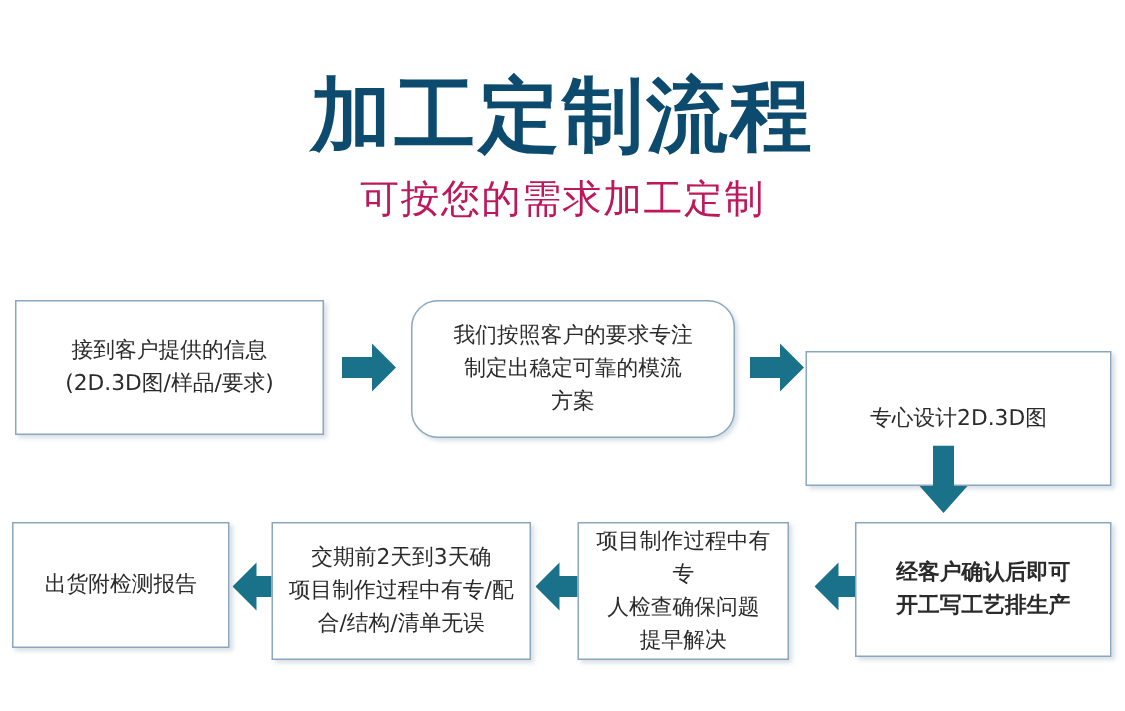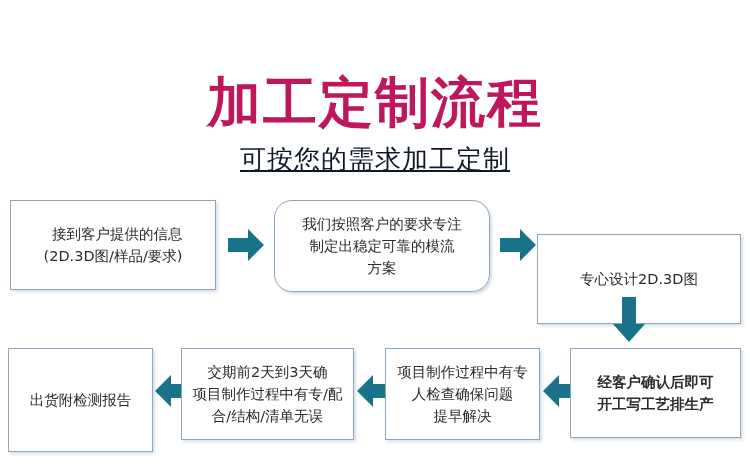--- a/index.html
+++ b/index.html
@@ -18,38 +18,37 @@
   .header {
     position: absolute;
     left: 0;
     top: 0;
     width: 750px;
     text-align: center;
   }
 
   .page-title {
     margin: 0;
-    padding-top: 72px;
+    padding-top: 46px;
     font-size: 54px;
     line-height: 62px;
     font-weight: bold;
-    color: #be185d;
+    color: #0c4a6e;
     letter-spacing: 2px;
     font-family: "DejaVu Sans", "Liberation Sans", sans-serif;
   }
 
   .page-subtitle {
     margin: 0;
     padding-top: 10px;
     font-size: 26px;
     line-height: 30px;
-    color: #0f172a;
+    color: #be185d;
     letter-spacing: 1px;
     font-family: "DejaVu Sans", "Liberation Sans", sans-serif;
-    text-decoration: underline;
   }
 
   
   .flow-box {
     position: absolute;
     box-sizing: border-box;
     border: 1px solid #8aa7bf;
     background: #ffffff;
     box-shadow: 2px 2px 3px rgba(130,150,170,0.30);
     display: flex;
@@ -67,28 +66,28 @@
     white-space: pre-line;
   }
 
   
   .arrow {
     position: absolute;
   }
   .arrow svg { display: block; }
 
   
-  #box-1 { left: 10px;  top: 200px; width: 206px; height: 90px; text-align: right; }
+  #box-1 { left: 10px;  top: 200px; width: 206px; height: 90px; }
   #box-2 { left: 274px; top: 200px; width: 216px; height: 92px; border-radius: 18px; }
   #box-3 { left: 537px; top: 200px; width: 204px; height: 90px; margin-top: 34px; }
 
   
-  #box-4 { left: 8px;   top: 348px; width: 145px; height: 104px; }
+  #box-4 { left: 8px;   top: 348px; width: 145px; height: 84px; }
   #box-5 { left: 181px; top: 348px; width: 173px; height: 92px; }
-  #box-6 { left: 385px; top: 348px; width: 155px; height: 92px; }
+  #box-6 { left: 385px; top: 348px; width: 141px; height: 92px; }
   #box-7 { left: 570px; top: 348px; width: 171px; height: 90px; font-weight: bold; }
 
   
   #arrow-1 { left: 228px; top: 228px; }
   #arrow-2 { left: 500px; top: 228px; }
   #arrow-3 { left: 612px; top: 297px; }
   #arrow-4 { left: 155px; top: 374px; }
   #arrow-5 { left: 357px; top: 374px; }
   #arrow-6 { left: 543px; top: 374px; }
 </style>

